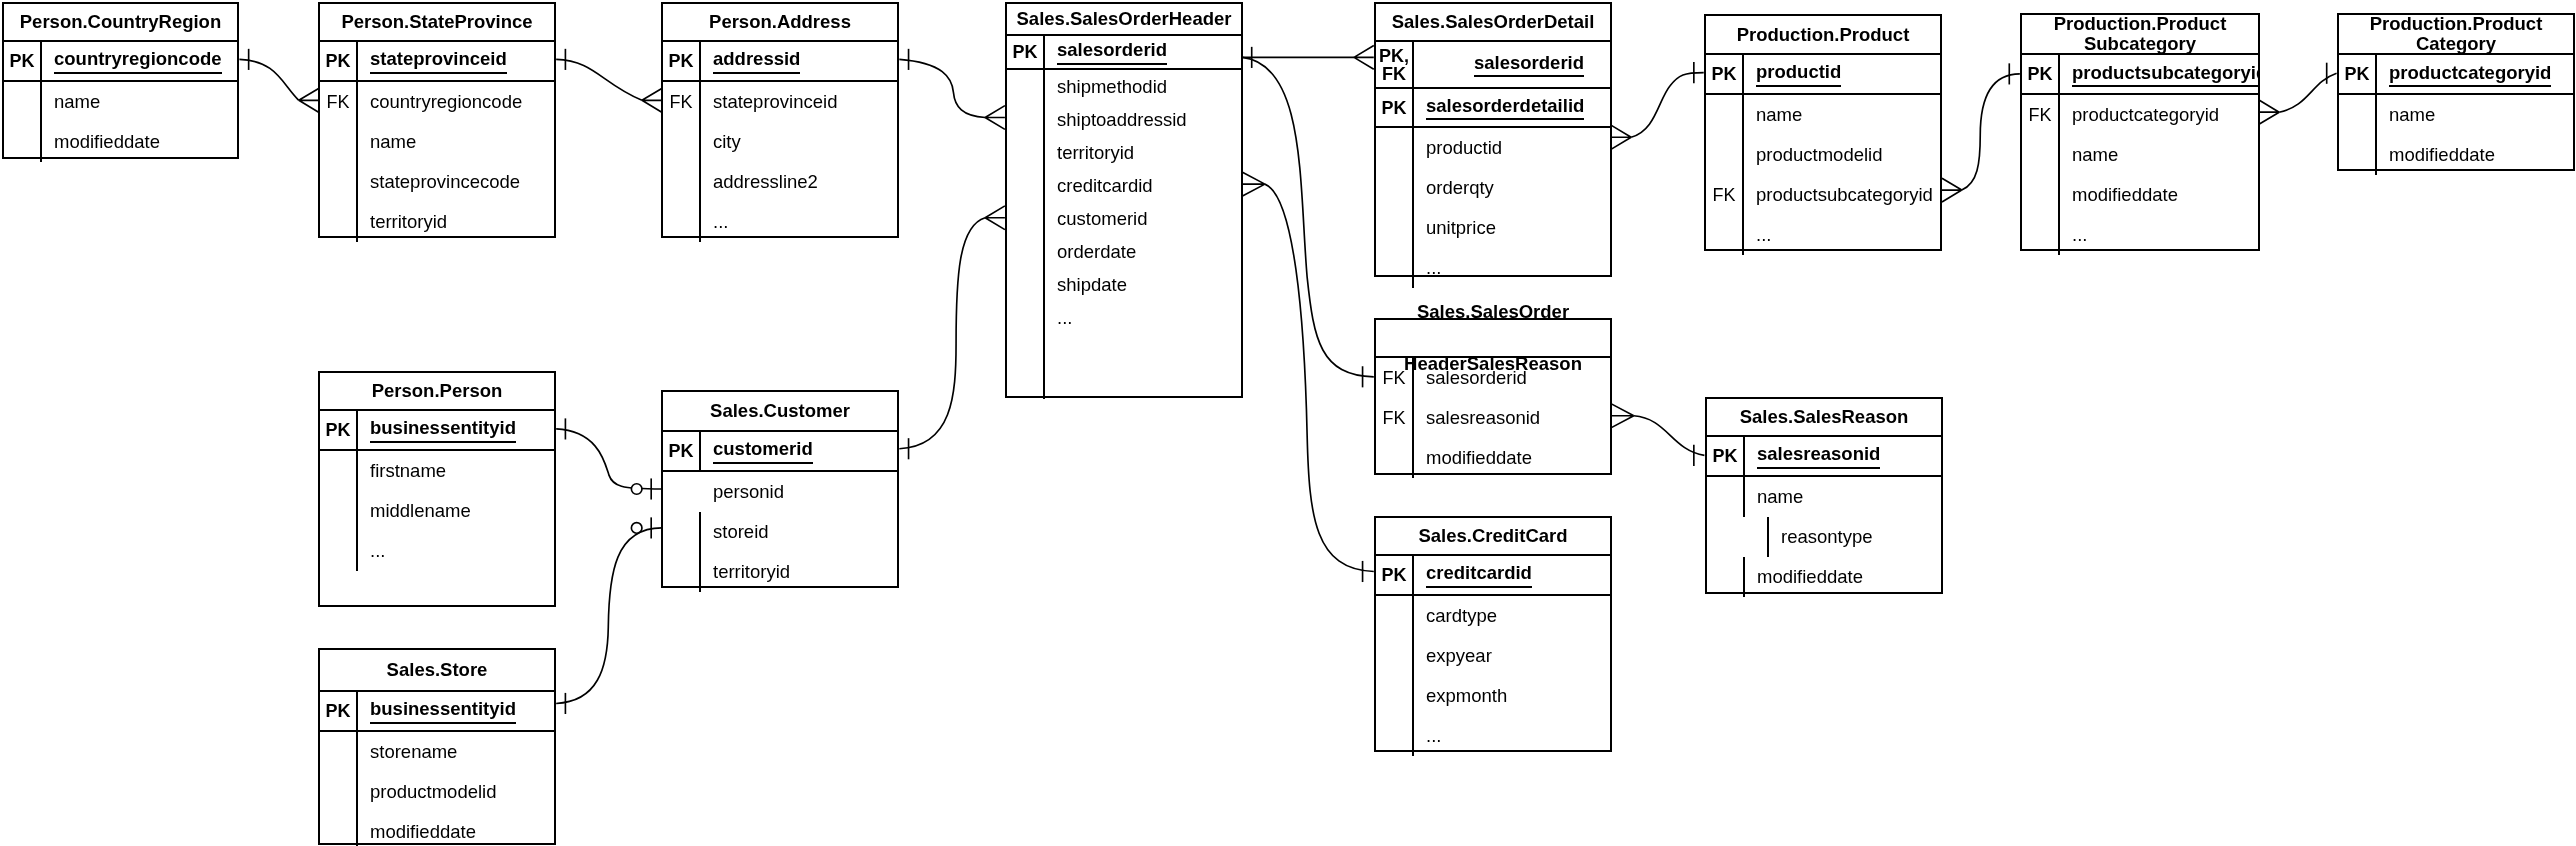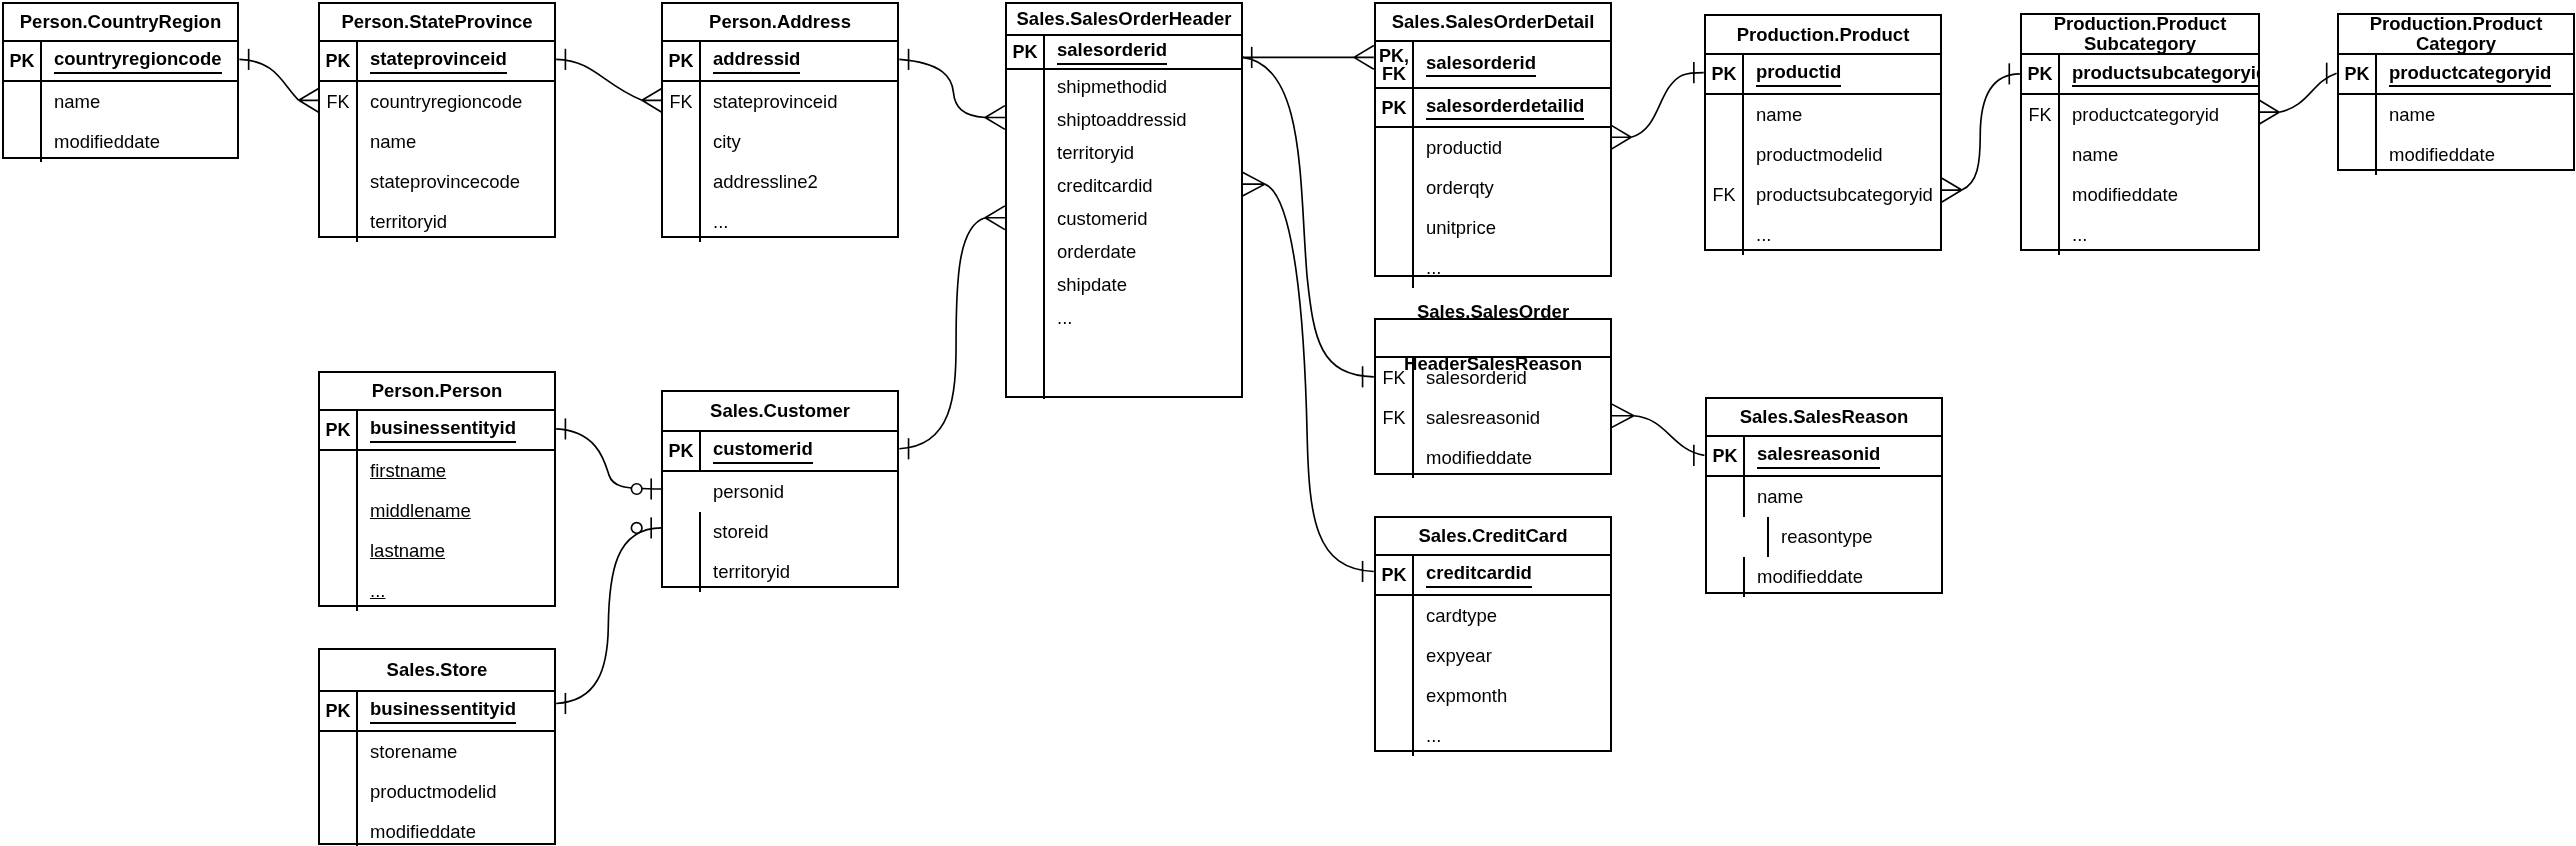--- a/index.html
+++ b/index.html
@@ -233,21 +233,21 @@
           <div class="brow" style="height: 65px;">
             <div class="kcol"></div>
             <div class="fcol"></div>
           </div>
         </div>
       </div>
       <div class="entity" style="left: 1374px; top: 2px; width: 238px; height: 275px;">
         <div class="e-title" style="height: 36px;">
           <div>Sales.SalesOrderDetail</div>
         </div>
-        <div class="krow" style="height: 47px;">
+        <div class="krow" style="height: 47px; gap: 48px;">
           <div class="kcol">PK,
 FK</div>
           <div class="fcol">
             <span>salesorderid</span>
           </div>
         </div>
         <div class="krow" style="height: 39px;">
           <div class="kcol">PK</div>
           <div class="fcol">
             <span>salesorderdetailid</span>
@@ -356,32 +356,28 @@
       <div class="entity" style="left: 318px; top: 371px; width: 238px; height: 236px;">
         <div class="e-title" style="height: 36px;">
           <div>Person.Person</div>
         </div>
         <div class="krow" style="height: 40px;">
           <div class="kcol">PK</div>
           <div class="fcol">
             <span>businessentityid</span>
           </div>
         </div>
-        <div class="tbody" style="height: 156px; text-decoration: underline;">
+        <div class="tbody" style="height: 156px;">
           <div class="brow" style="height: 40px;">
             <div class="kcol"></div>
             <div class="fcol">firstname</div>
           </div>
           <div class="brow" style="height: 40px;">
             <div class="kcol"></div>
             <div class="fcol">middlename</div>
-          </div>
-          <div class="brow" style="height: 40px;">
-            <div class="kcol"></div>
-            <div class="fcol">lastname</div>
           </div>
           <div class="brow" style="height: 40px;">
             <div class="kcol"></div>
             <div class="fcol">...</div>
           </div>
         </div>
       </div>
       <div class="entity" style="left: 661px; top: 390px; width: 238px; height: 198px;">
         <div class="e-title" style="height: 38px;">
           <div>Sales.Customer</div>

